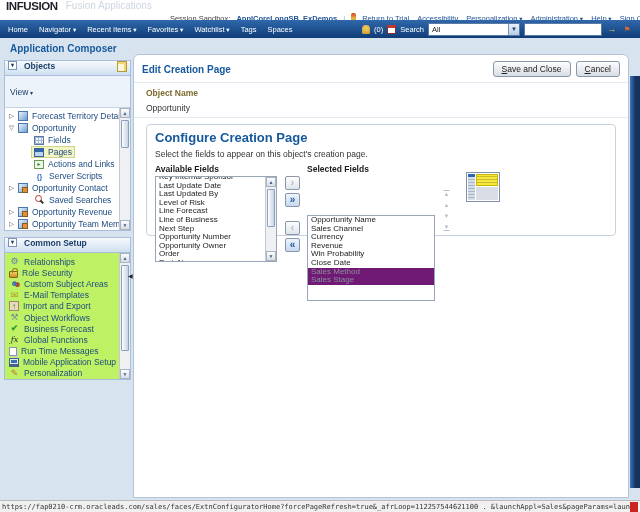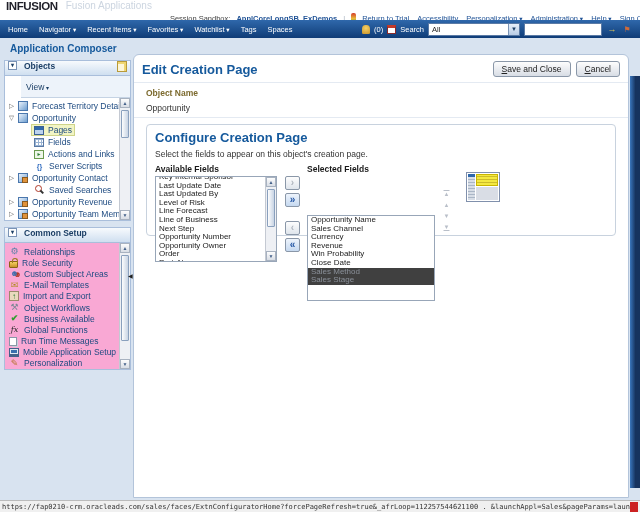--- a/index.html
+++ b/index.html
@@ -39,32 +39,32 @@
 
   
   .sidebar{position:absolute;left:4px;top:22px;width:127px;bottom:2px;}
   .app-row{display:flex;align-items:center;gap:4px;margin:2px 2px 6px 4px;}
   .sel-box{height:14px;background:#fff;border:1px solid #7a93b5;display:flex;align-items:center;padding-left:3px;flex:1;}
   .sel-box .arrow{margin-left:auto;width:12px;height:12px;background:linear-gradient(#e8f0fa,#b8cce6);border-left:1px solid #7a93b5;font-size:6px;color:#1c3f66;display:flex;align-items:center;justify-content:center;}
   .panel{border:1px solid #a9bedb;background:#fff;margin-bottom:6px;}
   .phdr{height:15px;background:linear-gradient(#f7fafd,#cfdff0);border-bottom:1px solid #a9bedb;display:flex;gap:7px;padding:0 3px;font-weight:bold;color:#1c3f66;}
   .collapse-box{width:9px;height:9px;border:1px solid #7a93b5;background:#fff;font-size:6px;line-height:7px;text-align:center;color:#1c3f66;cursor:pointer;}
   .ico-newpage{margin-left:auto;width:10px;height:11px;background:#fdf6d8;border:1px solid #b89a3a;box-shadow:inset -2px 2px 0 #f0d670;cursor:pointer;}
-  .view-bar{height:22px;background:#edf3fa;border-bottom:1px solid #c5d3e4;display:flex;align-items:center;padding:4px 5px;margin-left:16px;}
+  .view-bar{height:32px;background:#edf3fa;border-bottom:1px solid #c5d3e4;display:flex;align-items:center;padding:4px 5px;}
   .view-menu{color:#1c3f66;cursor:pointer;}
   .view-menu::after{content:" \25BE";font-size:6px;}
   .tree{position:relative;height:122px;overflow:hidden;padding:2px 13px 0 2px;background:#fff;}
   .trow{display:flex;align-items:center;height:12px;color:#1d4a80;cursor:pointer;white-space:nowrap;}
   .twist{width:9px;font-size:6.5px;color:#555;text-align:center;flex:none;}
   .trow.collapsed .twist::before{content:"\25B7";}
   .trow.expanded .twist::before{content:"\25BD";}
   .trow.leaf{padding-left:16px;}
   .trow.selected .hl{background:#f2f5c5;box-shadow:0 0 0 1px #cfd48a;}
   .hl{display:flex;align-items:center;padding:0 2px;}
-  .clist{position:relative;height:126px;overflow:hidden;padding:3px 13px 0 4px;background:#f9a8d4;}
+  .clist{position:relative;height:126px;overflow:hidden;padding:3px 13px 0 4px;background:#bef264;}
   .crow{display:flex;align-items:center;height:11.2px;color:#1d4a80;cursor:pointer;white-space:nowrap;}
 
   
   .ico{display:inline-flex;align-items:center;justify-content:center;width:11px;height:11px;margin-right:4px;flex:none;font-size:9px;line-height:11px;}
   .ico-cube,.ico-cube-rel{width:10px;height:10px;background:linear-gradient(135deg,#eaf2fb,#6f9fd0);border:1px solid #4a77ad;position:relative;}
   .ico-cube-rel::after{content:"";position:absolute;right:-1px;bottom:-1px;width:4px;height:4px;background:#e0923a;border:1px solid #8a5a1e;}
   .ico-fields{width:10px;height:9px;background:#fff;border:1px solid #5a7aa5;background-image:linear-gradient(to right,#9ab4d4 1px,transparent 1px),linear-gradient(to bottom,#9ab4d4 1px,transparent 1px);background-size:3px 3px;}
   .ico-pages{width:10px;height:9px;border:1px solid #3a5f94;background:linear-gradient(#2f68ab 0 3px,#bcd3ee 3px);}
   .ico-actions{width:10px;height:9px;background:#eef7ea;border:1px solid #6a9a4f;color:#2e7d32;font-size:6px;}
   .ico-actions::before{content:"\25B8";}
@@ -100,36 +100,36 @@
   .sb-btn{position:absolute;left:0;right:0;height:10px;background:linear-gradient(#fdfdfd,#d8dde5);border:1px solid #a8b2c0;color:#44618a;font-size:5px;text-align:center;line-height:9px;cursor:pointer;}
   .sb-up{top:0;}.sb-up::before{content:"\25B2";}
   .sb-dn{bottom:0;}.sb-dn::before{content:"\25BC";}
   .sb-thumb{position:absolute;left:1px;right:1px;background:linear-gradient(to right,#fdfdfd,#c8d4e4);border:1px solid #8aa0bd;border-radius:1px;cursor:grab;}
 
   .splitter-arrow{position:absolute;left:128px;top:234px;font-size:6px;color:#222;cursor:pointer;z-index:6;}
 
   
   .main-panel{position:absolute;left:133px;top:16px;right:11px;bottom:2px;background:#fff;border:1px solid #b3c4da;border-radius:6px 6px 0 0;}
   .mhdr{display:flex;align-items:center;padding:6px 8px 5px;border-bottom:1px solid #e4eaf2;}
-  .mtitle{font-size:13px;font-weight:bold;color:#15599c;}
+  .mtitle{font-size:10px;font-weight:bold;color:#15599c;}
   .mbtns{margin-left:auto;display:flex;gap:5px;}
   .btn{height:16px;padding:0 8px;font-size:8.5px;color:#222;background:linear-gradient(#fdfdfd,#d8dde5);border:1px solid #8a97a8;border-radius:3px;cursor:pointer;font-family:"Liberation Sans",sans-serif;}
   .btn::first-letter{text-decoration:underline;}
   .objname-row{display:flex;gap:5px;padding:5px 12px 4px;border-bottom:1px solid #e4eaf2;flex-direction:column;}
   .objname-label{color:#7c6a2e;font-weight:bold;}
   .config-box{margin:6px 12px;border:1px solid #c8d2de;border-radius:4px;padding:5px 8px;height:112px;}
   .section-title{color:#15599c;font-weight:bold;font-size:13px;margin-bottom:4px;}
   .instruction{color:#333;margin-bottom:5px;}
   .shuttle-row{display:flex;align-items:flex-start;}
   .col-label{font-weight:bold;color:#1a1a1a;margin-bottom:2px;}
   .listbox{position:relative;width:122px;height:86px;border:1px solid #98a6b8;background:#fff;overflow:hidden;font-size:8px;}
   .listbox.with-sb{padding-right:12px;}
   .lrow{height:8.6px;line-height:8.6px;padding:0 3px;white-space:nowrap;cursor:pointer;color:#222;}
   .lrow.clipped{margin-top:-4px;}
-  .lrow.disabled{background:#404040;color:#8a9099;cursor:default;}
+  .lrow.disabled{background:#701a75;color:#8a9099;cursor:default;}
   .sel-width{width:128px;margin-top:41px;}
   .sh-btns{display:flex;flex-direction:column;align-items:center;gap:3px;margin:12px 7px 0 8px;}
   .sh-gap{height:8px;}
   .shbtn{width:15px;height:14px;border:1px solid #8a97a8;border-radius:2px;background:linear-gradient(#fdfdfd,#dfe5ec);font-weight:bold;font-size:10px;line-height:12px;text-align:center;cursor:pointer;}
   .shbtn.on{color:#2456a4;background:linear-gradient(#eef4fc,#c6d9f0);}
   .shbtn.off{color:#b0b6bf;cursor:default;}
   .sh-r::before{content:"\203A";}
   .sh-rr::before{content:"\00BB";}
   .sh-l::before{content:"\2039";}
   .sh-ll::before{content:"\00AB";}
@@ -230,32 +230,32 @@
                 <span class="lbl">Forecast Territory Details</span>
               </span>
             </div>
             <div class="trow expanded">
               <span class="twist"></span>
               <span class="hl">
                 <span class="ico ico-cube"></span>
                 <span class="lbl">Opportunity</span>
               </span>
             </div>
+            <div class="trow leaf">
+              <span class="twist"></span>
+              <span class="hl">
+                <span class="ico ico-fields"></span>
+                <span class="lbl">Fields</span>
+              </span>
+            </div>
             <div class="trow leaf selected">
               <span class="twist"></span>
               <span class="hl">
                 <span class="ico ico-pages"></span>
                 <span class="lbl">Pages</span>
-              </span>
-            </div>
-            <div class="trow leaf">
-              <span class="twist"></span>
-              <span class="hl">
-                <span class="ico ico-fields"></span>
-                <span class="lbl">Fields</span>
               </span>
             </div>
             <div class="trow leaf">
               <span class="twist"></span>
               <span class="hl">
                 <span class="ico ico-actions"></span>
                 <span class="lbl">Actions and Links</span>
               </span>
             </div>
             <div class="trow leaf">
@@ -327,21 +327,21 @@
             <div class="crow">
               <span class="ico ico-import"></span>
               <span class="lbl">Import and Export</span>
             </div>
             <div class="crow">
               <span class="ico ico-wrench"></span>
               <span class="lbl">Object Workflows</span>
             </div>
             <div class="crow">
               <span class="ico ico-check"></span>
-              <span class="lbl">Business Available</span>
+              <span class="lbl">Business Forecast</span>
             </div>
             <div class="crow">
               <span class="ico ico-fx"></span>
               <span class="lbl">Global Functions</span>
             </div>
             <div class="crow">
               <span class="ico ico-docs"></span>
               <span class="lbl">Run Time Messages</span>
             </div>
             <div class="crow">

